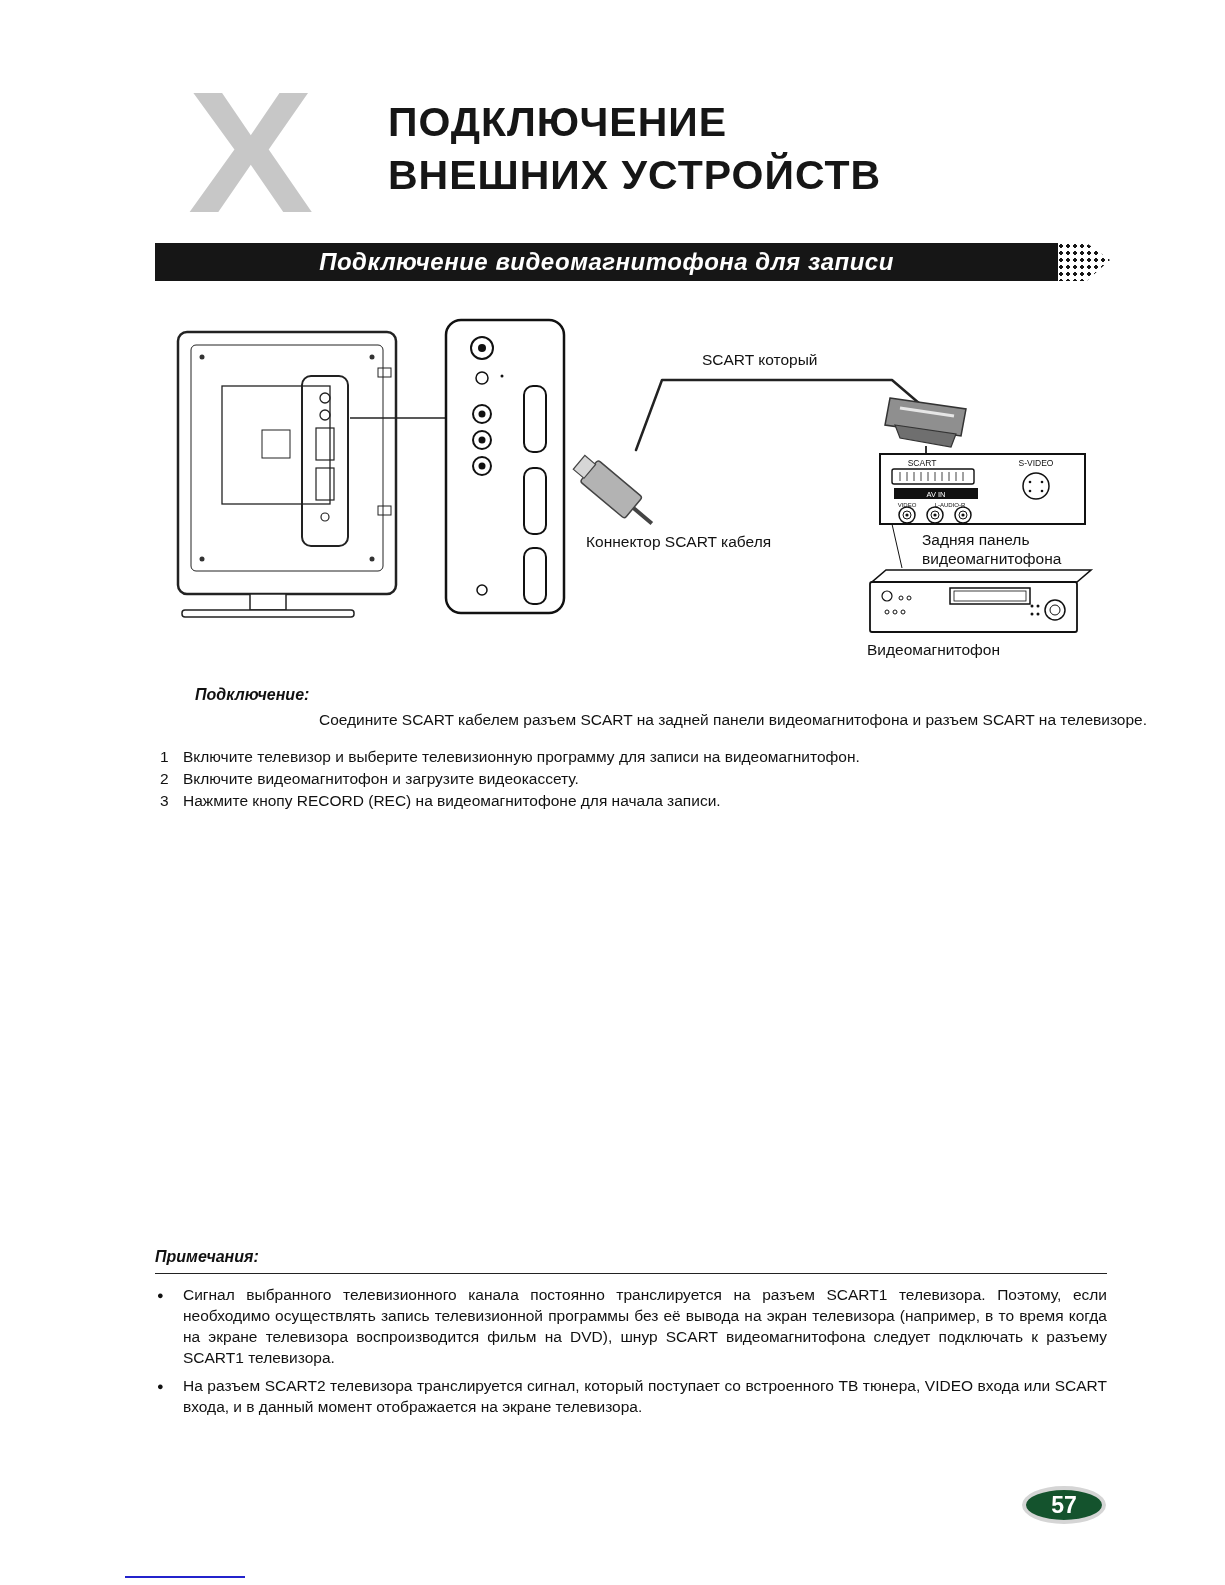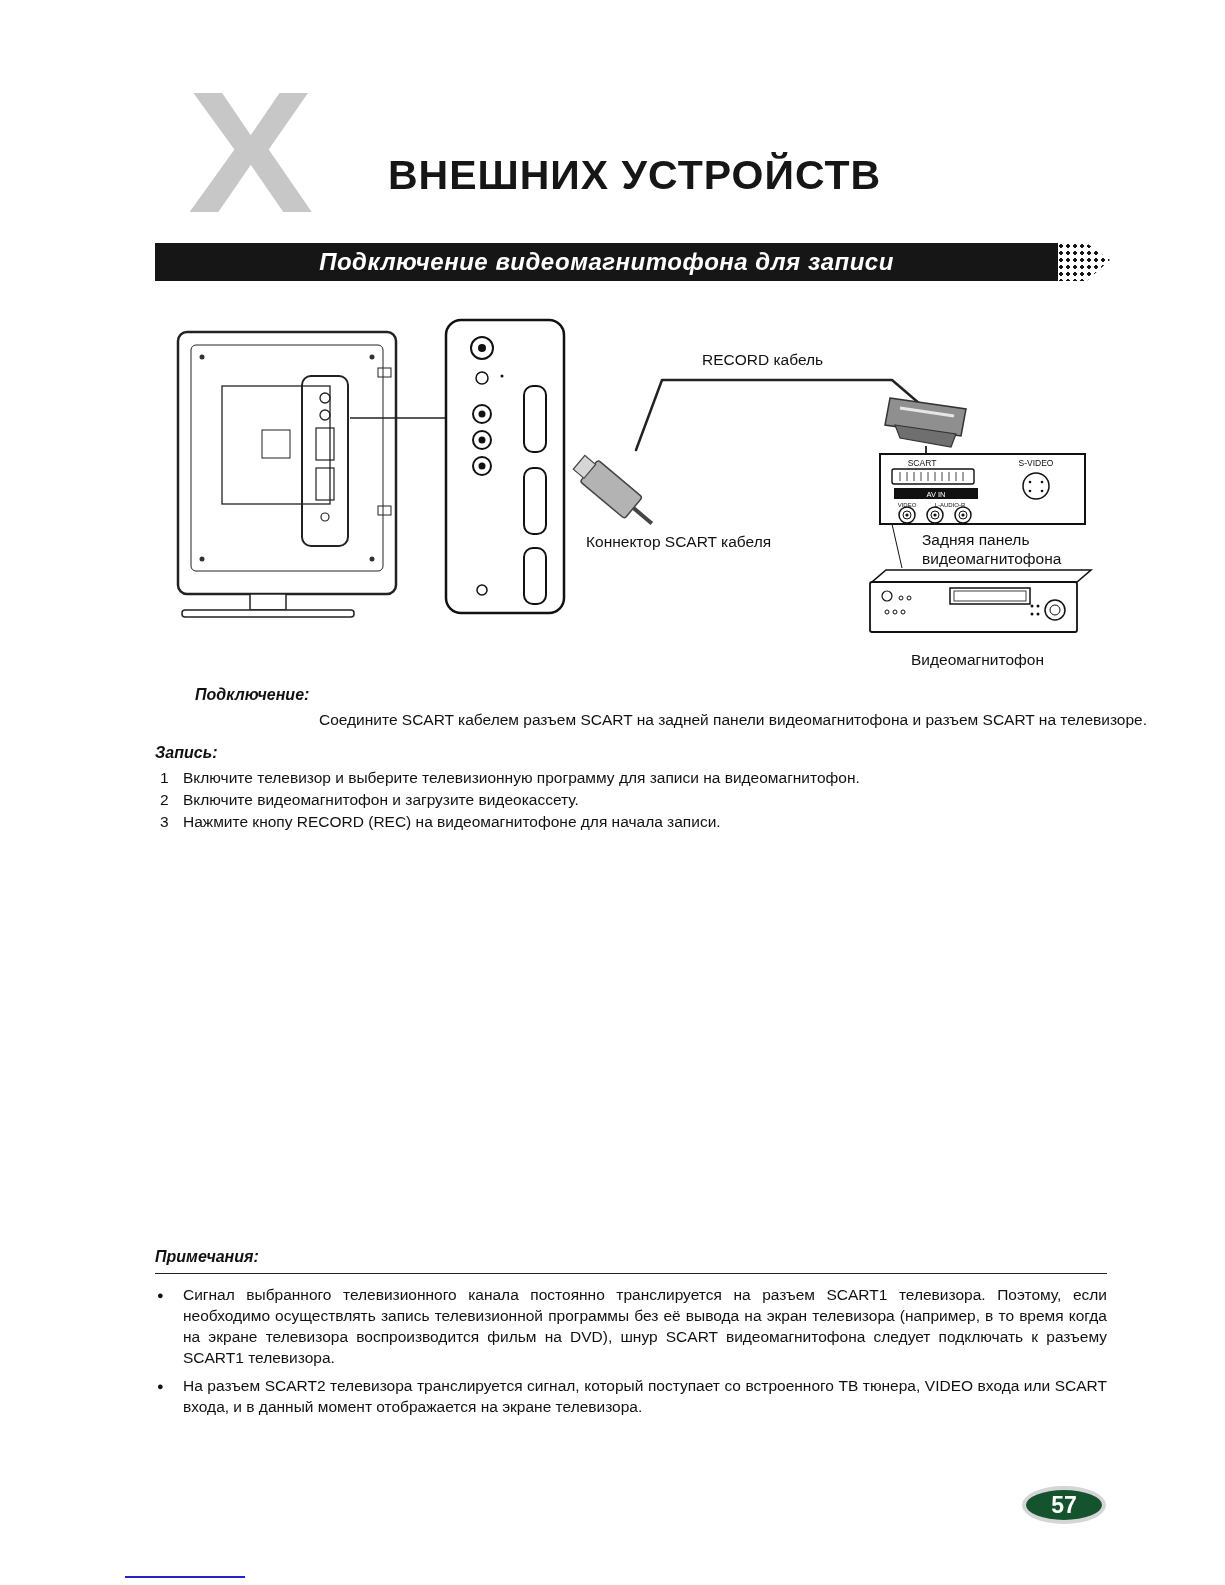--- a/index.html
+++ b/index.html
@@ -65,21 +65,21 @@
   }
   .blue-line{position:absolute;left:125px;top:1576px;width:120px;height:2px;background:#2323cc;}
 </style>
 </head>
 <body>
 
 <div class="page">
 
   <div class="logo-x">X</div>
   <h1 class="title">
-    <br>
+    <span>ПОДКЛЮЧЕНИЕ</span><br>
     <span>ВНЕШНИХ УСТРОЙСТВ</span>
   </h1>
 
   <div class="banner">
     <span>Подключение видеомагнитофона для записи</span>
   </div>
   <div class="halftone"></div>
 
   <div class="diagram">
     <svg width="980" height="360" viewBox="0 0 980 360">
@@ -181,33 +181,32 @@
         <rect x="804" y="273" width="72" height="10" stroke-width=".8"></rect>
         <circle cx="905" cy="292" r="10" stroke-width="1.5"></circle>
         <circle cx="905" cy="292" r="5" stroke-width="1"></circle>
         <circle cx="882" cy="288" r="1.5" fill="#111" stroke="none"></circle>
         <circle cx="888" cy="288" r="1.5" fill="#111" stroke="none"></circle>
         <circle cx="882" cy="296" r="1.5" fill="#111" stroke="none"></circle>
         <circle cx="888" cy="296" r="1.5" fill="#111" stroke="none"></circle>
       </g>
     </svg>
 
-    <div class="dlabel" style="left:552px;top:32px;">RECORD кабель</div>
+    <div class="dlabel" style="left:552px;top:32px;">SCART который</div>
     <div class="dlabel" style="left:436px;top:214px;text-align:center;">Коннектор SCART кабеля</div>
     <div class="dlabel" style="left:772px;top:212px;width:165px;">Задняя панель видеомагнитофона</div>
-    <div class="dlabel" style="left:740px;top:322px;width:175px;text-align:center;margin-top:10px;">Видеомагнитофон</div>
+    <div class="dlabel" style="left:696px;top:322px;width:175px;text-align:center;">Видеомагнитофон</div>
   </div>
 
   <div class="tblock" style="top:684px;margin-left:40px;">
     <p class="run-head">Подключение:</p>
     <p class="para">Соедините SCART кабелем разъем SCART на задней панели видеомагнитофона и разъем SCART на телевизоре.</p>
   </div>
 
   <div class="tblock" style="top:742px;">
-    <p class="run-head">Запись:</p>
     <ol class="steps">
       <li>Включите телевизор и выберите телевизионную программу для записи на видеомагнитофон.</li>
       <li>Включите видеомагнитофон и загрузите видеокассету.</li>
       <li>Нажмите кнопу RECORD (REC) на видеомагнитофоне для начала записи.</li>
     </ol>
   </div>
 
   <div class="tblock" style="top:1246px;">
     <p class="run-head">Примечания:</p>
     <hr class="notes-rule">

